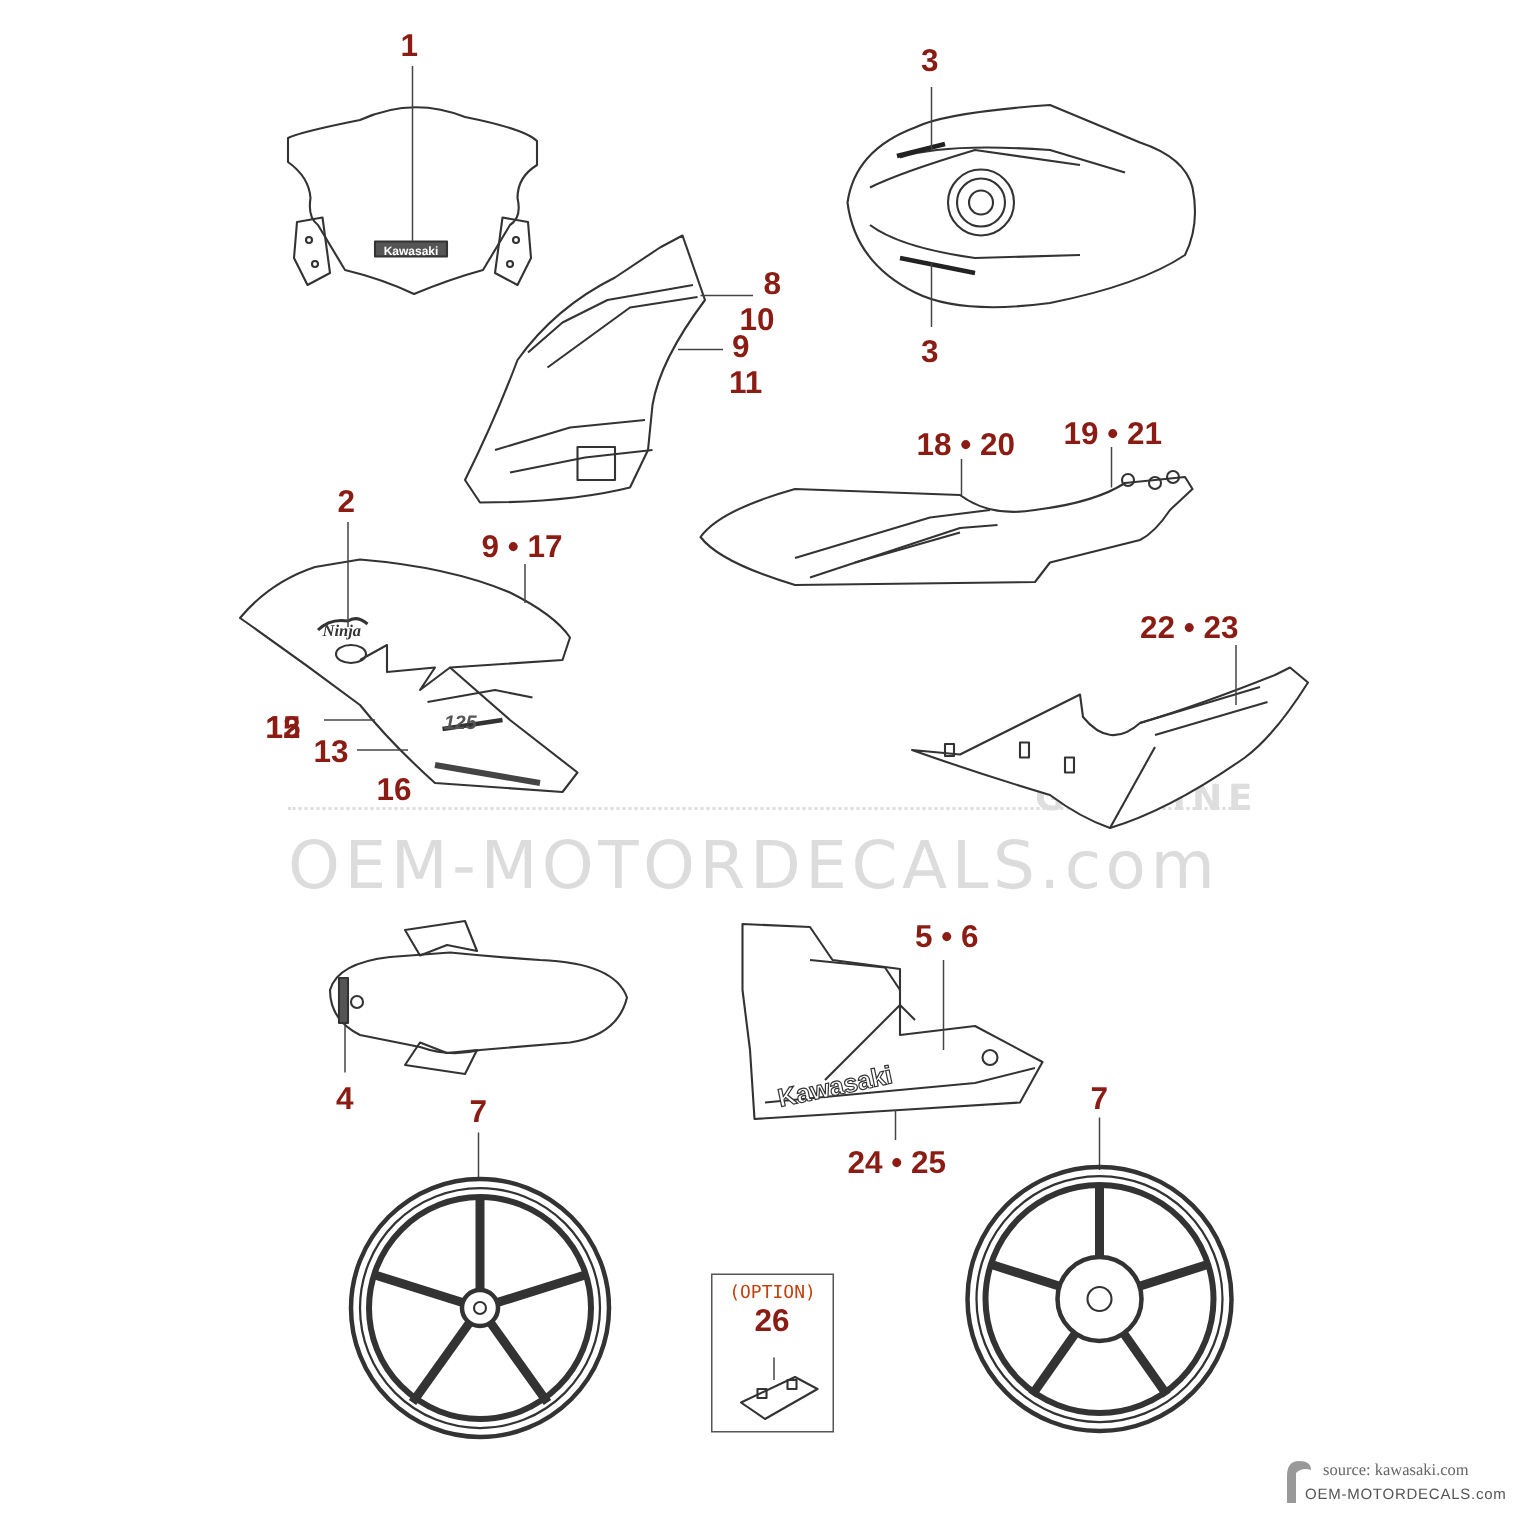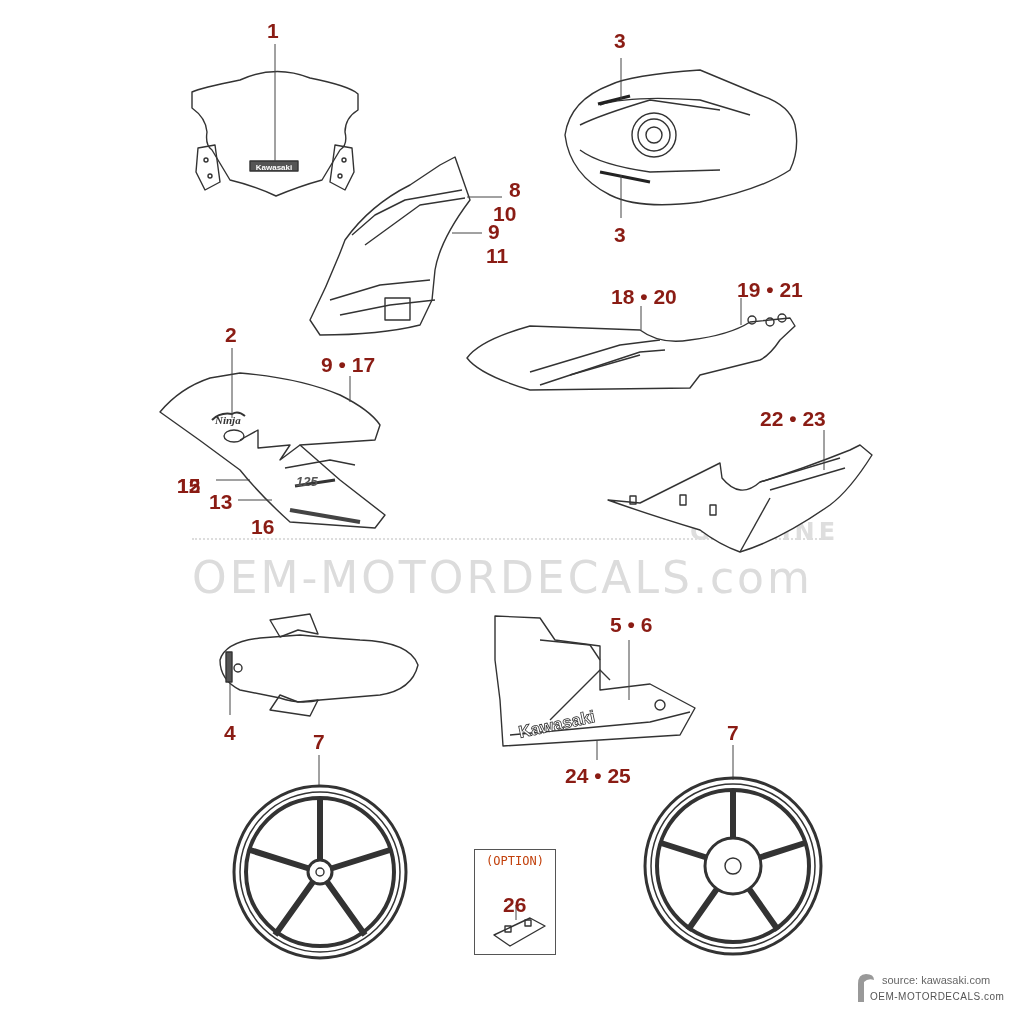--- a/index.html
+++ b/index.html
@@ -4,21 +4,21 @@
 <style>
   html,body{margin:0;padding:0;background:#ffffff;}
   body{width:1024px;height:1024px;position:relative;overflow:hidden;font-family:"Liberation Sans",sans-serif;}
   #canvas{position:absolute;left:0;top:0;width:1024px;height:1024px;}
   .callout{position:absolute;color:#8a1c14;font-weight:bold;font-size:21px;line-height:21px;white-space:nowrap;font-family:"Liberation Sans",sans-serif;}
   .wm{position:absolute;color:#d8d8d8;font-family:"DejaVu Sans",sans-serif;letter-spacing:2px;}
   .wm-big{left:192px;top:552px;font-size:44px;letter-spacing:3px;color:#dcdcdc;}
   .wm-genuine{left:690px;top:518px;font-size:24px;font-weight:bold;color:#dedede;letter-spacing:4px;}
   .option-box{position:absolute;left:474px;top:849px;width:80px;height:104px;border:1px solid #555;}
   .option-label{position:absolute;left:0;right:0;top:4px;text-align:center;font-family:"DejaVu Sans Mono",monospace;font-size:12px;color:#c2410c;}
-  .source{position:absolute;left:882px;top:974px;font-size:11px;color:#666;font-family:Liberation Sans, sans-serif;}
+  .source{position:absolute;left:882px;top:974px;font-size:11px;color:#666;font-family:Liberation Serif, serif;}
   .source2{position:absolute;left:870px;top:991px;font-size:10px;color:#555;font-family:"Liberation Sans",sans-serif;letter-spacing:0.5px;}
 </style>
 </head>
 <body>
 
 <div id="canvas">
 
   <div class="wm wm-genuine">GENUINE</div>
   <div style="position:absolute;left:192px;top:538px;width:640px;border-top:2px dotted #dddddd;"></div>
   <div class="wm wm-big">OEM-MOTORDECALS.com</div>
@@ -160,31 +160,31 @@
   <div class="callout" style="left:493px;top:203px;">10</div>
   <div class="callout" style="left:488px;top:221px;">9</div>
   <div class="callout" style="left:486px;top:245px;">11</div>
   <div class="callout" style="left:225px;top:324px;">2</div>
   <div class="callout" style="left:321px;top:354px;">9 • 17</div>
   <div class="callout" style="left:177px;top:459px;margin-top:16px;">12</div>
   <div class="callout" style="left:177px;top:475px;">15</div>
   <div class="callout" style="left:209px;top:491px;">13</div>
   <div class="callout" style="left:205px;top:516px;margin-left:46px;">16</div>
   <div class="callout" style="left:611px;top:286px;text-align:center;">18 • 20</div>
-  <div class="callout" style="left:709px;top:279px;margin-left:28px;">19 • 21</div>
+  <div class="callout" style="left:709px;top:279px;">19 • 21</div>
   <div class="callout" style="left:760px;top:408px;">22 • 23</div>
   <div class="callout" style="left:224px;top:722px;">4</div>
   <div class="callout" style="left:610px;top:614px;">5 • 6</div>
   <div class="callout" style="left:565px;top:765px;">24 • 25</div>
   <div class="callout" style="left:313px;top:731px;">7</div>
   <div class="callout" style="left:727px;top:722px;">7</div>
 
   <div class="option-box">
     <div class="option-label">(OPTION)</div>
   </div>
-  <div class="callout" style="left:503px;top:870px;margin-top:24px;">26</div>
+  <div class="callout" style="left:503px;top:870px;">26</div>
 
   <svg width="24" height="34" style="position:absolute;left:852px;top:970px;">
     <path d="M6,32 L6,14 Q6,4 14,4 Q22,4 22,10 Q16,8 12,12 L12,32 Z" fill="#999"></path>
   </svg>
   <div class="source">source: kawasaki.com</div>
   <div class="source2">OEM-MOTORDECALS.com</div>
 </div>
 
 </body></html>

